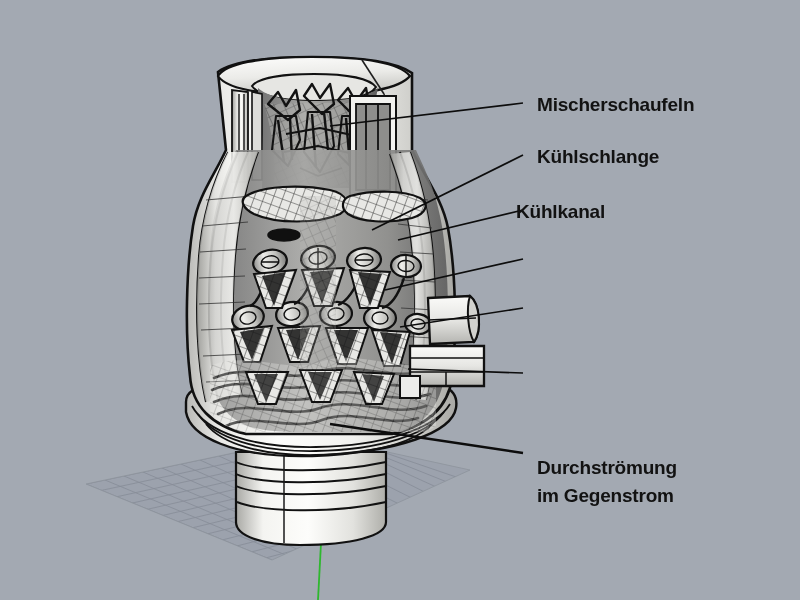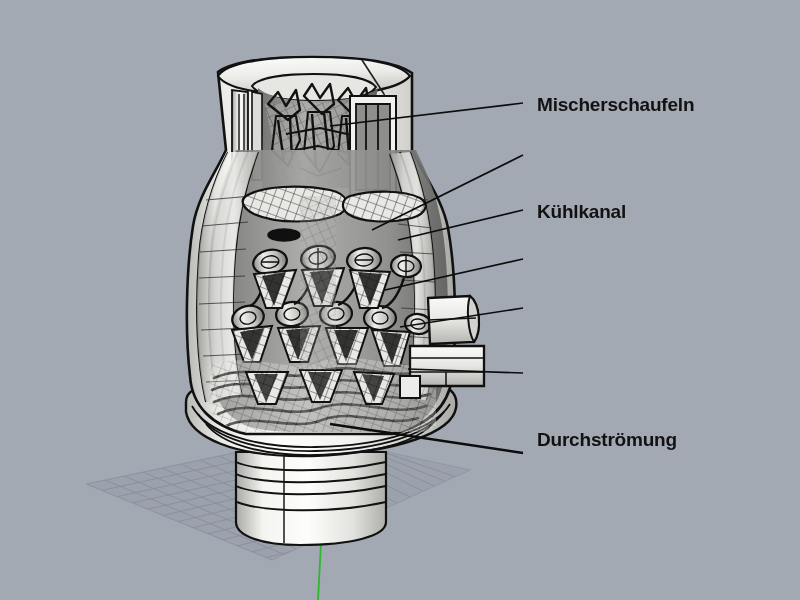--- a/index.html
+++ b/index.html
@@ -28,20 +28,21 @@
     font-family: "Liberation Sans", sans-serif;
     font-weight: bold;
     font-size: 19px;
     letter-spacing: -0.2px;
     color: #121212;
     white-space: nowrap;
     line-height: 1.32;
   }
   .callout-text.two-line {
     line-height: 1.45;
+    margin-top: 28px;
   }
 </style>
 </head>
 <body>
 
 <div id="viewport">
 
   <svg id="scene" viewBox="0 0 800 600">
     <defs>
 
@@ -435,23 +436,25 @@
       <line x1="523" y1="210" x2="398" y2="240"></line>
       <line x1="523" y1="259" x2="385" y2="290"></line>
       <line x1="523" y1="308" x2="400" y2="327"></line>
       <line x1="523" y1="373" x2="408" y2="369"></line>
       <line x1="523" y1="453" x2="330" y2="424" stroke-width="2.4"></line>
     </g>
   </svg>
 
   <div class="callout-text" style="left:537px; top:92px;">Mischerschaufeln</div>
 
-
-  <div class="callout-text" style="left:537px; top:199px;text-align:right;">Kühlkanal</div>
+  <div class="callout-text" style="left:537px; top:144px;">Kühlschlange</div>
+
+  <div class="callout-text" style="left:516px; top:199px;text-align:right;">Kühlkanal</div>
 
 
 
 
   <div class="callout-text two-line" style="left:537px; top:426px;">
     <div>Durchströmung</div>
+    <div>im Gegenstrom</div>
   </div>
 
 </div>
 
 </body></html>

